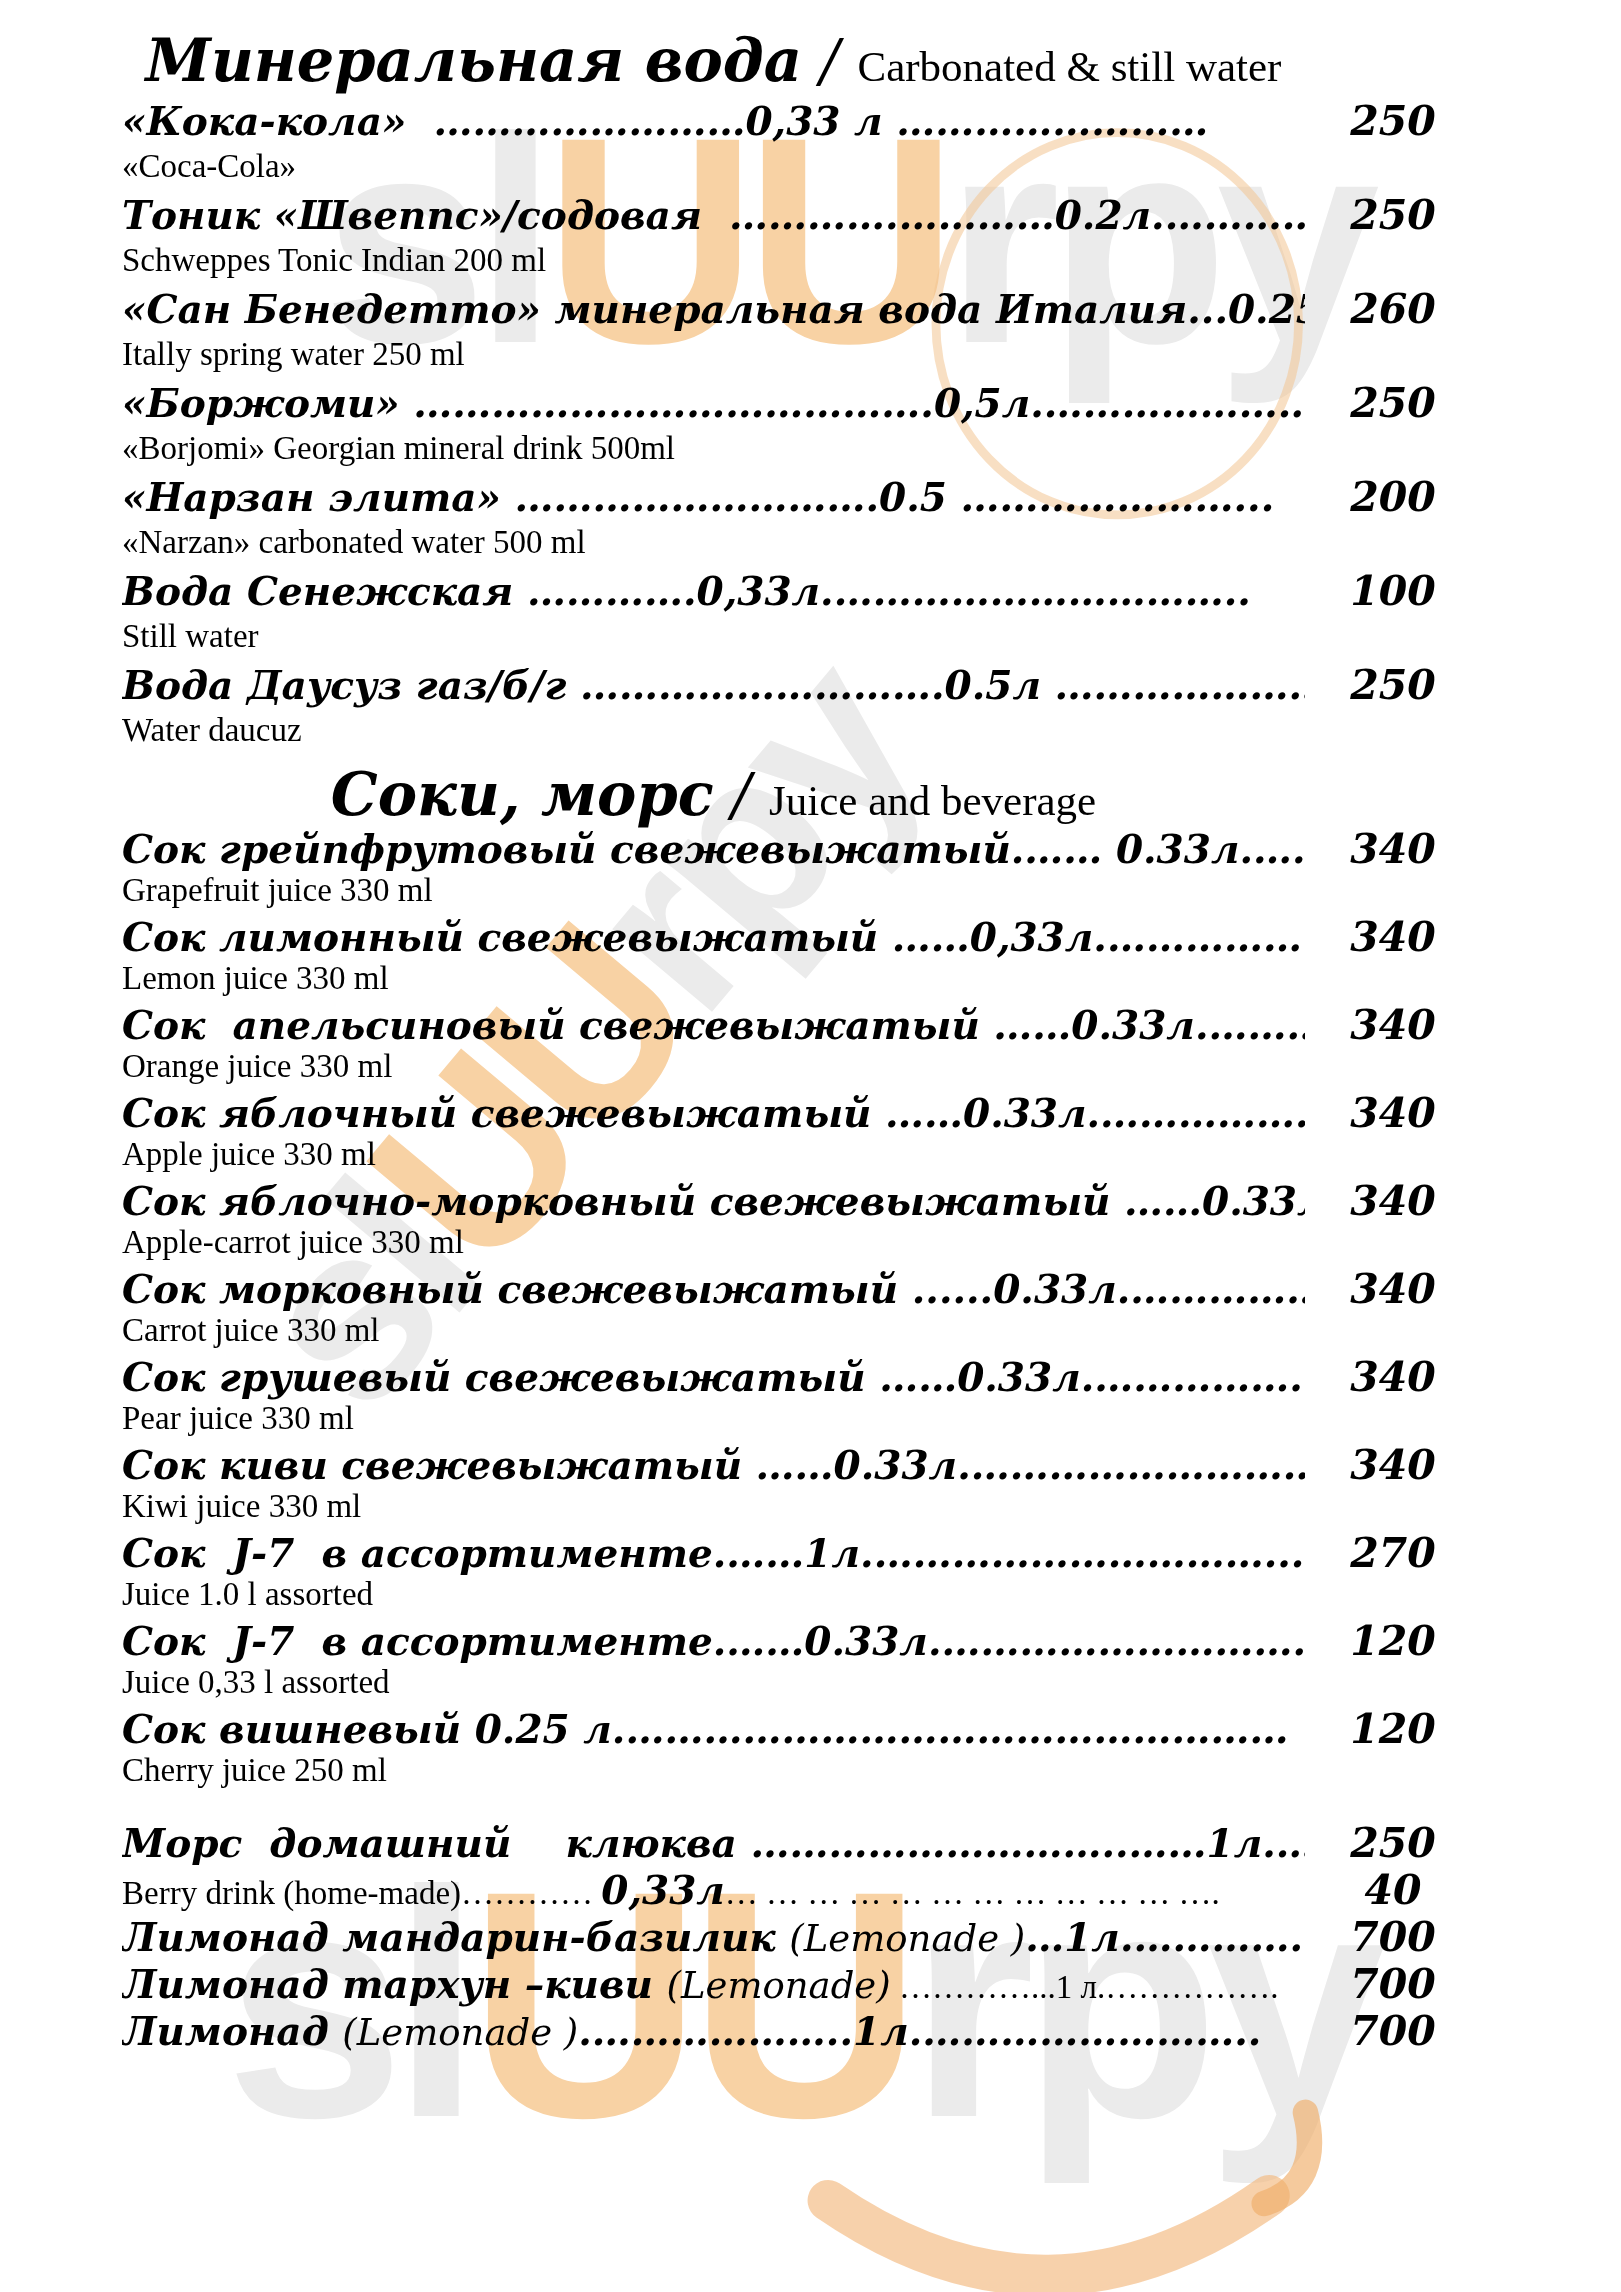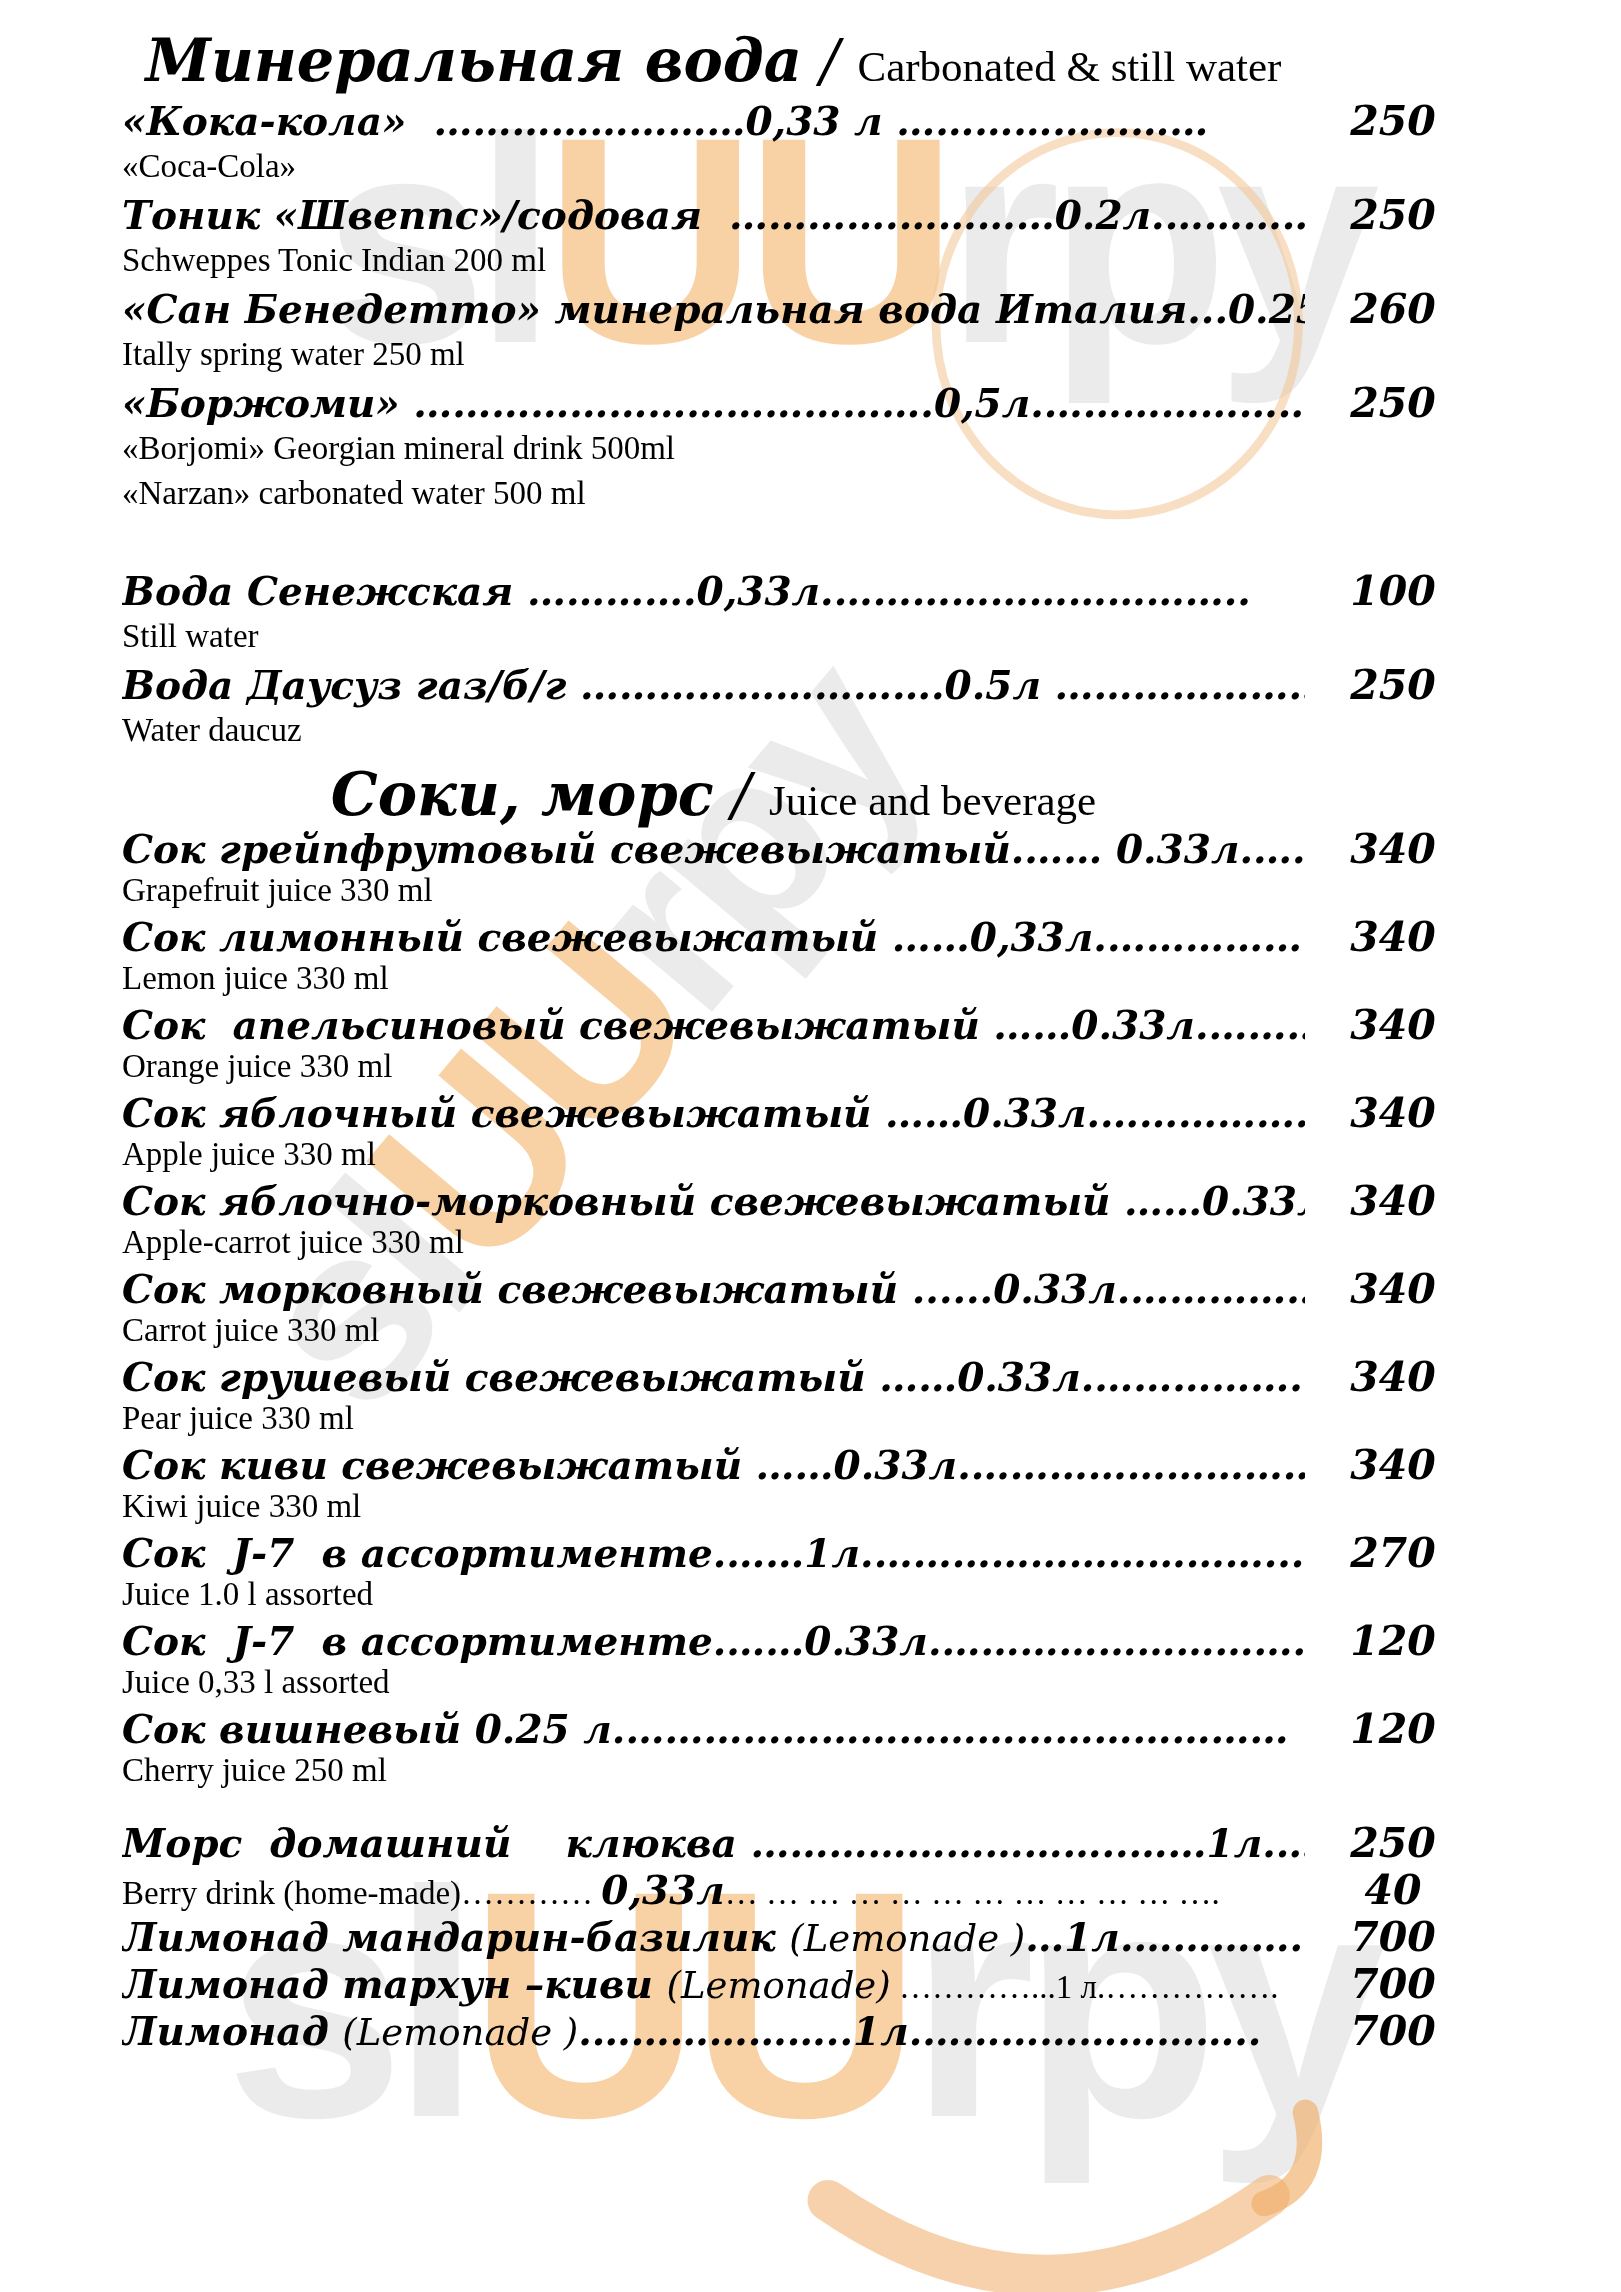--- a/index.html
+++ b/index.html
@@ -104,20 +104,24 @@
             <div class="desc">Itally spring water 250 ml</div>
           </div>
           <div class="mi">
             <div class="row">
               <span class="nm">«Боржоми» ………………………………….0,5л.…………………...</span>
               <span class="pr">250</span>
             </div>
             <div class="desc">«Borjomi» Georgian mineral drink 500ml</div>
           </div>
           <div class="mi">
+            <div class="row">
+              <span class="nm">«Нарзан элита» ……………………….0.5 …………………...</span>
+              <span class="pr">200</span>
+            </div>
             <div class="desc">«Narzan» carbonated water 500 ml</div>
           </div>
           <div class="mi">
             <div class="row">
               <span class="nm">Вода Сенежская ………….0,33л.…………………………..</span>
               <span class="pr">100</span>
             </div>
             <div class="desc">Still water</div>
           </div>
           <div class="mi">

